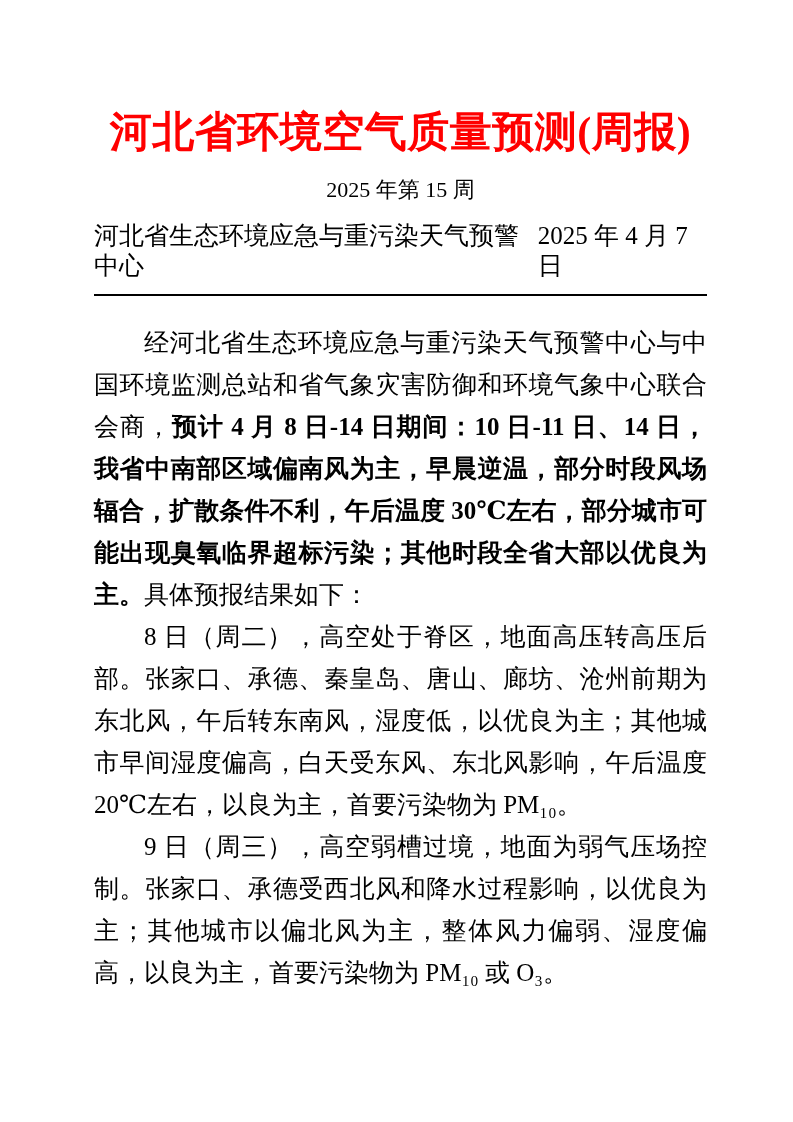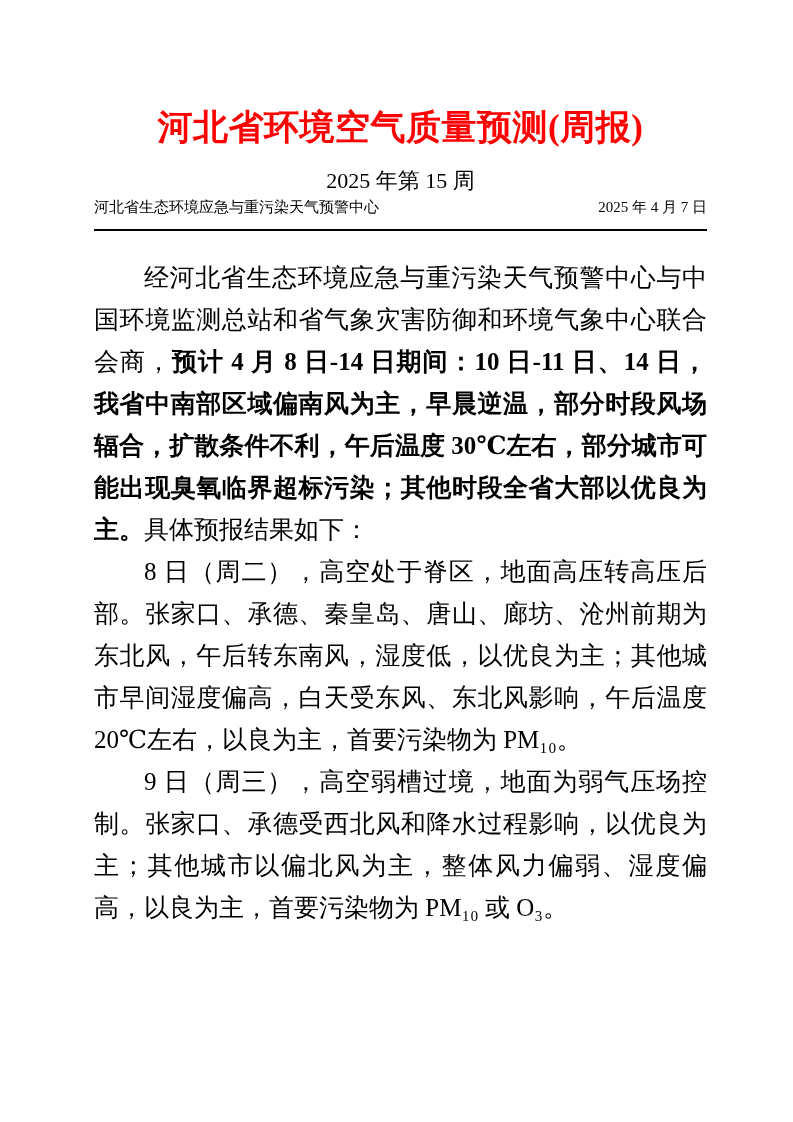--- a/index.html
+++ b/index.html
@@ -14,39 +14,39 @@
     font-family: "Liberation Serif", "DejaVu Serif", serif;
     overflow: hidden;
   }
   .page {
     box-sizing: border-box;
     width: 793px;
     height: 1122px;
     padding: 106px 86px 0 94px;
   }
   .doc-title {
-    font-size: 35px;
+    font-size: 42px;
     font-weight: bold;
     text-align: center;
     line-height: 1.25;
     margin: 0;
     letter-spacing: 0.5px;
   }
   .doc-subtitle {
     font-size: 22px;
     text-align: center;
     margin-top: 18px;
     line-height: 1.2;
   }
   .issuer-row {
     display: flex;
     justify-content: space-between;
     align-items: baseline;
-    font-size: 15px;
-    margin-top: 4px;
+    font-size: 25px;
+    margin-top: 18px;
     line-height: 1.2;
   }
   .header-divider {
     border: none;
     border-top: 2.5px solid #000000;
     margin: 13px 0 0 0;
     width: 100%;
   }
   .body-text {
     margin-top: 26px;

